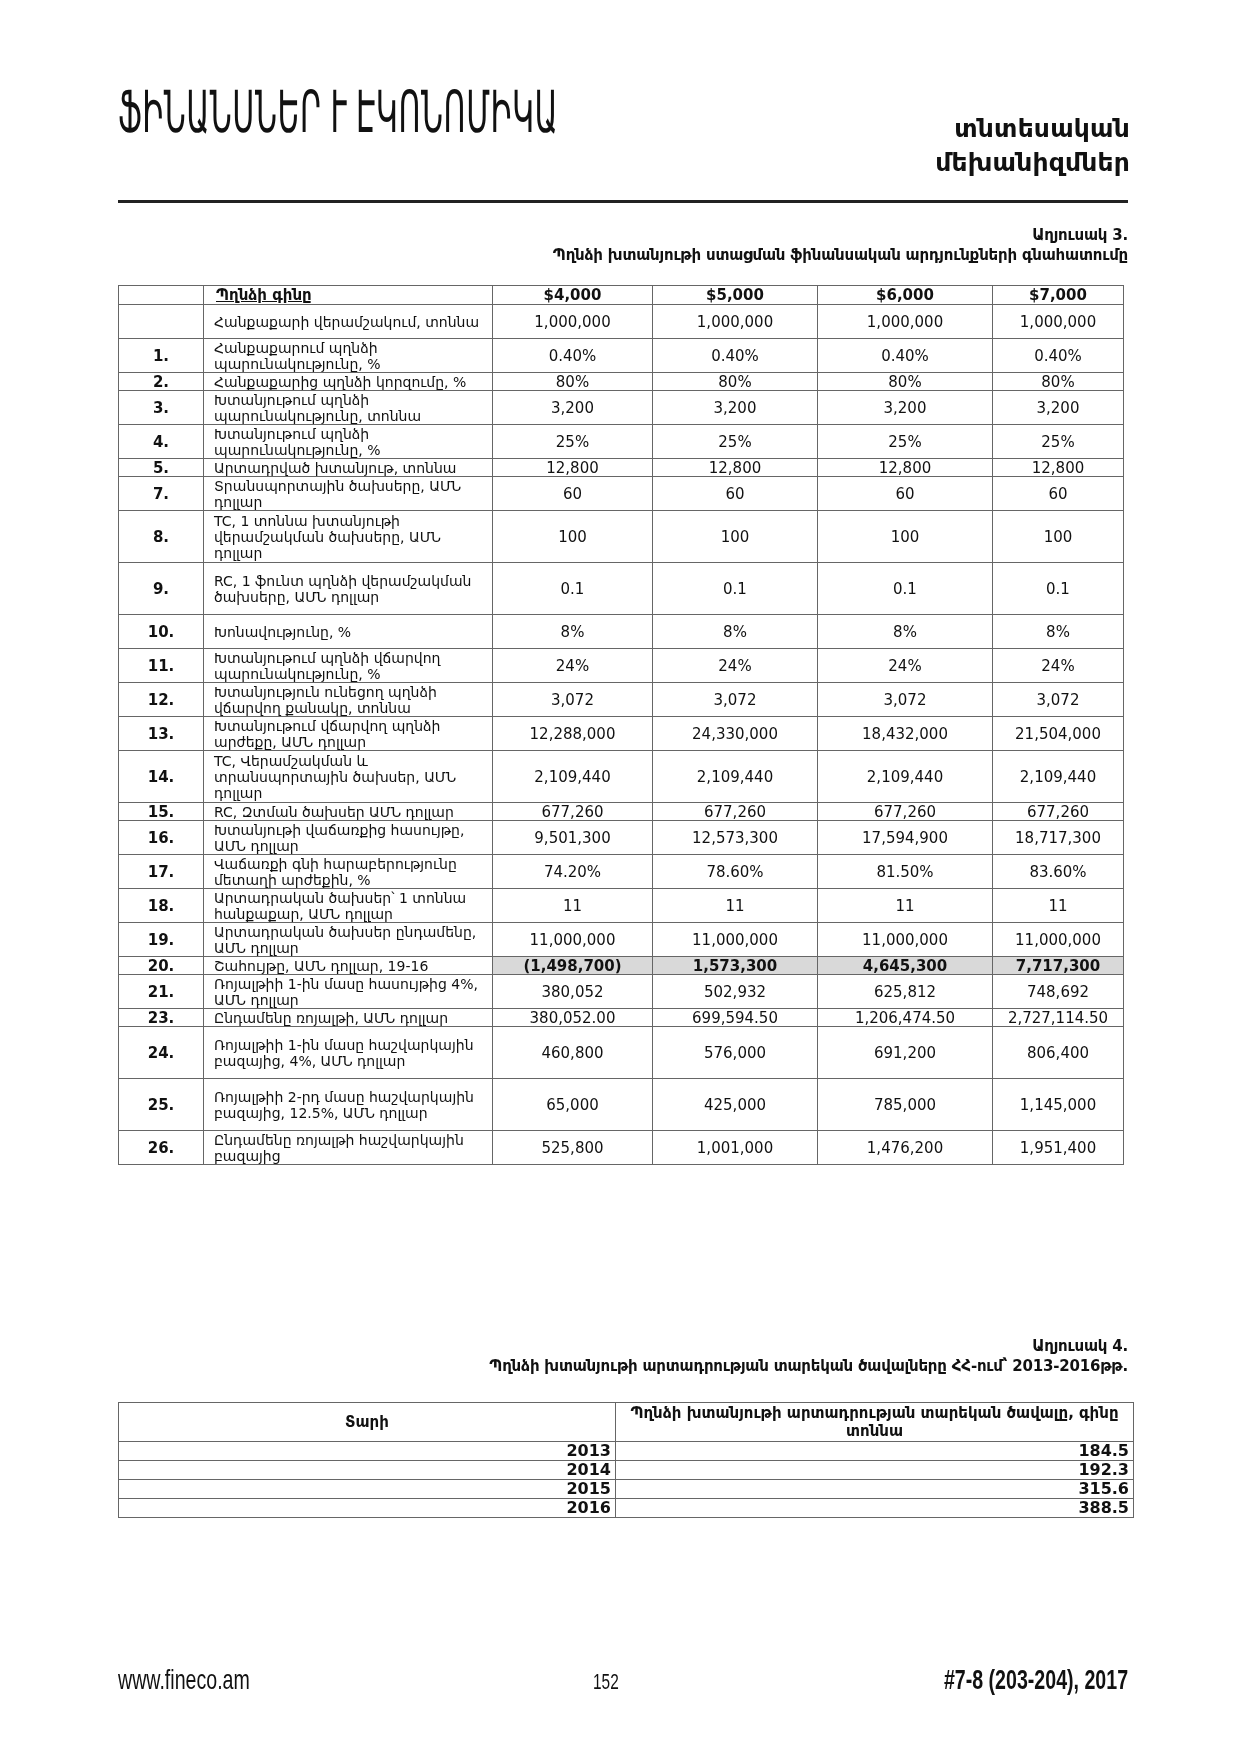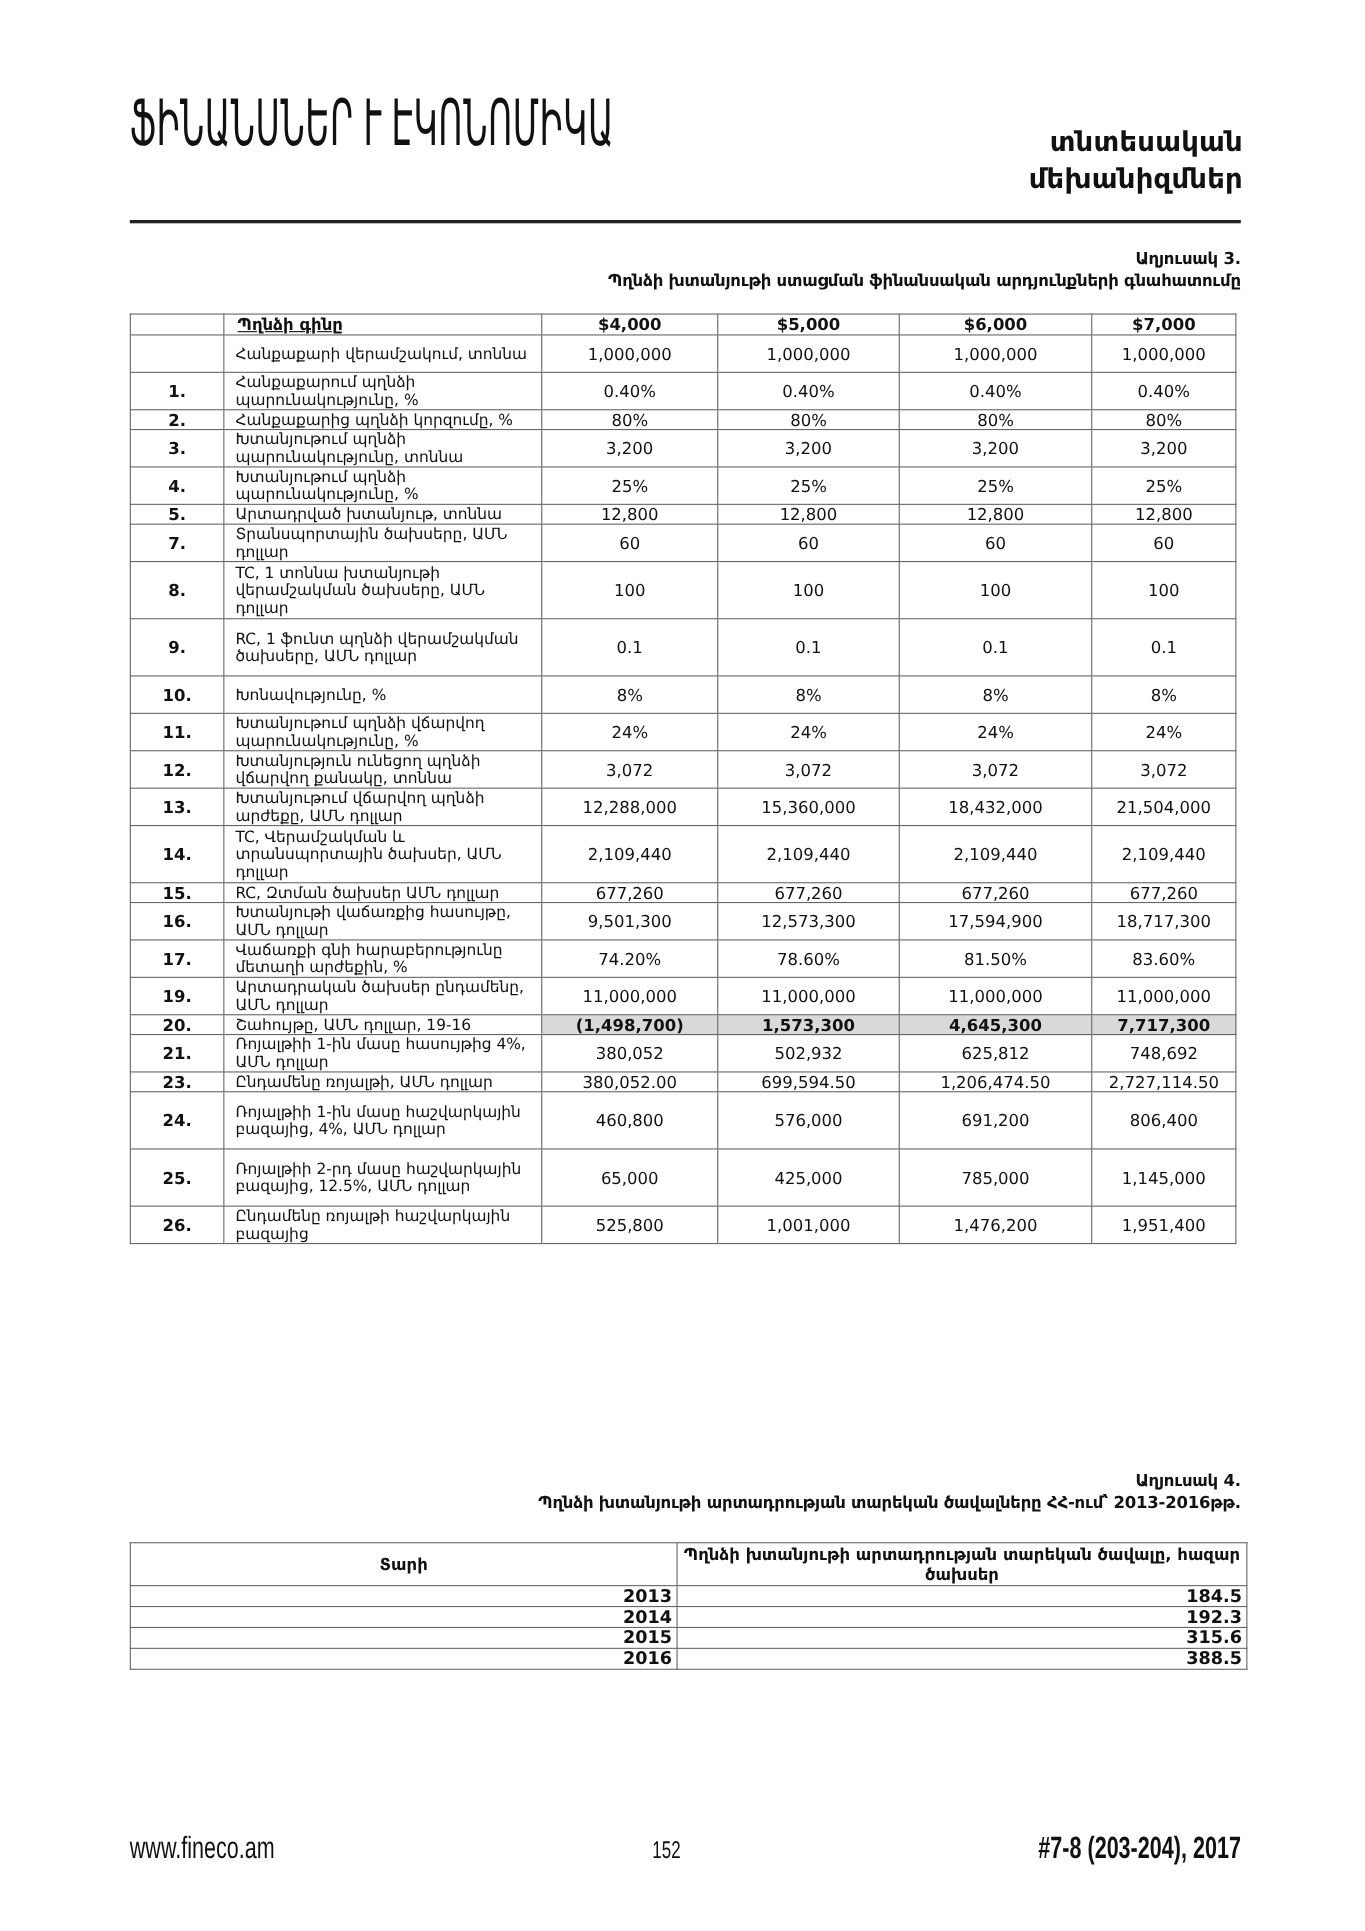--- a/index.html
+++ b/index.html
@@ -170,21 +170,21 @@
         <td class="lbl">Խտանյություն ունեցող պղնձի վճարվող քանակը, տոննա</td>
         <td class="val">3,072</td>
         <td class="val">3,072</td>
         <td class="val">3,072</td>
         <td class="val">3,072</td>
       </tr>
       <tr style="height: 34px;">
         <td class="num">13.</td>
         <td class="lbl">Խտանյութում վճարվող պղնձի արժեքը, ԱՄՆ դոլլար</td>
         <td class="val">12,288,000</td>
-        <td class="val">15,360,000</td>
+        <td class="val">24,330,000</td>
         <td class="val">18,432,000</td>
         <td class="val">21,504,000</td>
       </tr>
       <tr style="height: 52px;">
         <td class="num">14.</td>
         <td class="lbl">TC, Վերամշակման և տրանսպորտային ծախսեր, ԱՄՆ դոլլար</td>
         <td class="val">2,109,440</td>
         <td class="val">2,109,440</td>
         <td class="val">2,109,440</td>
         <td class="val">2,109,440</td>
@@ -205,20 +205,28 @@
         <td class="val">17,594,900</td>
         <td class="val">18,717,300</td>
       </tr>
       <tr style="height: 34px;">
         <td class="num">17.</td>
         <td class="lbl">Վաճառքի գնի հարաբերությունը մետաղի արժեքին, %</td>
         <td class="val">74.20%</td>
         <td class="val">78.60%</td>
         <td class="val">81.50%</td>
         <td class="val">83.60%</td>
+      </tr>
+      <tr style="height: 34px;">
+        <td class="num">18.</td>
+        <td class="lbl">Արտադրական ծախսեր՝ 1 տոննա հանքաքար, ԱՄՆ դոլլար</td>
+        <td class="val">11</td>
+        <td class="val">11</td>
+        <td class="val">11</td>
+        <td class="val">11</td>
       </tr>
       <tr style="height: 34px;">
         <td class="num">19.</td>
         <td class="lbl">Արտադրական ծախսեր ընդամենը, ԱՄՆ դոլլար</td>
         <td class="val">11,000,000</td>
         <td class="val">11,000,000</td>
         <td class="val">11,000,000</td>
         <td class="val">11,000,000</td>
       </tr>
       <tr class="hl" style="height: 18px;">
@@ -278,21 +286,21 @@
 </div>
 
 <table class="t4">
   <colgroup>
       <col class="c-y">
       <col>
     </colgroup>
   <thead>
     <tr>
       <th>Տարի</th>
-      <th>Պղնձի խտանյութի արտադրության տարեկան ծավալը, հազար ծախսեր</th>
+      <th>Պղնձի խտանյութի արտադրության տարեկան ծավալը, գինը տոննա</th>
     </tr>
   </thead>
   <tbody id="t4-body">
       <tr>
         <td>2013</td>
         <td>184.5</td>
       </tr>
       <tr>
         <td>2014</td>
         <td>192.3</td>

